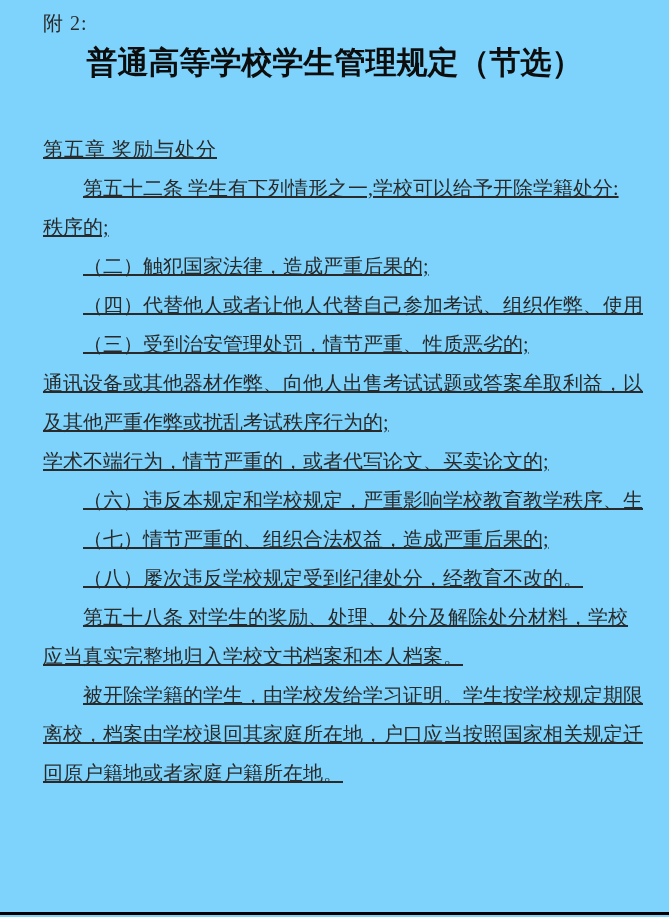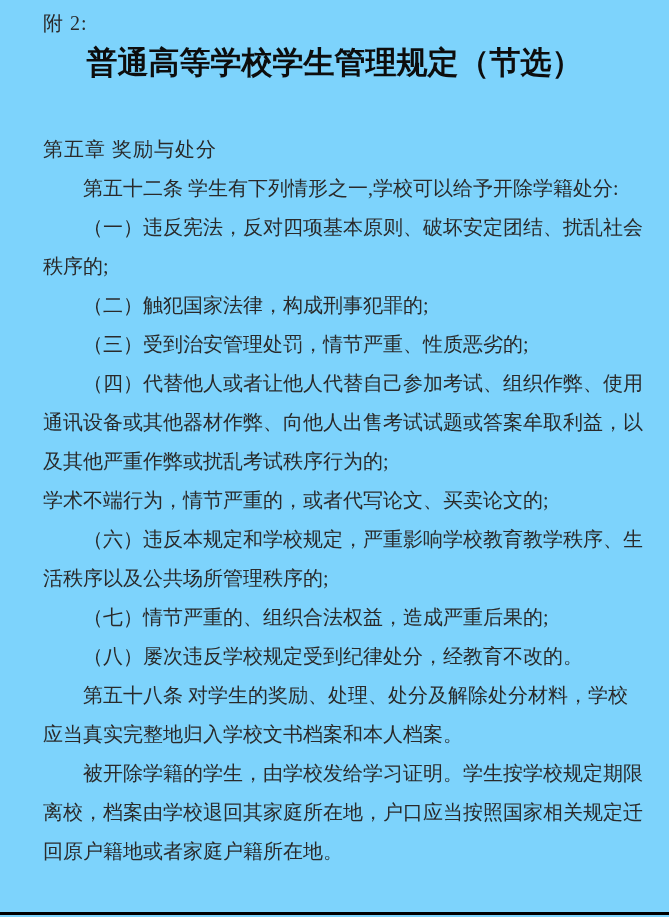--- a/index.html
+++ b/index.html
@@ -32,20 +32,21 @@
     font-size: 31px;
     line-height: 42px;
     color: #0d0d0d;
     letter-spacing: 0px;
   }
   .body {
     position: absolute;
     top: 130px;
     left: 43px;
     width: 588px;
+    text-decoration: underline;
   }
   .line {
     height: 39px;
     line-height: 39px;
     font-size: 20px;
     white-space: nowrap;
     letter-spacing: 0px;
   }
   .line.indent { padding-left: 40px; }
   .chapter { letter-spacing: 1px; }
@@ -64,30 +65,28 @@
 <div class="page">
   <div class="attachment">附 2:</div>
 
   <h1 class="title">普通高等学校学生管理规定（节选）</h1>
 
   <div class="body">
     <div class="line chapter">第五章 奖励与处分</div>
     <div>
 
     <div class="line indent">第五十二条 学生有下列情形之一,学校可以给予开除学籍处分:</div>
-        <div class="line indent">（一）违反宪法，反对四项基本原则、破坏安定团结、扰乱社会</div>
         <div class="line">秩序的;</div>
-        <div class="line indent">（二）触犯国家法律，构成刑事犯罪的;</div>
+        <div class="line indent">（二）触犯国家法律，造成严重后果的;</div>
+        <div class="line indent">（四）代替他人或者让他人代替自己参加考试、组织作弊、使用</div>
         <div class="line indent">（三）受到治安管理处罚，情节严重、性质恶劣的;</div>
-        <div class="line indent">（四）代替他人或者让他人代替自己参加考试、组织作弊、使用</div>
         <div class="line">通讯设备或其他器材作弊、向他人出售考试试题或答案牟取利益，以</div>
         <div class="line">及其他严重作弊或扰乱考试秩序行为的;</div>
         <div class="line">学术不端行为，情节严重的，或者代写论文、买卖论文的;</div>
         <div class="line indent">（六）违反本规定和学校规定，严重影响学校教育教学秩序、生</div>
-        <div class="line">活秩序以及公共场所管理秩序的;</div>
         <div class="line indent">（七）情节严重的、组织合法权益，造成严重后果的;</div>
         <div class="line indent">（八）屡次违反学校规定受到纪律处分，经教育不改的。</div>
         <div class="line indent">第五十八条 对学生的奖励、处理、处分及解除处分材料，学校</div>
         <div class="line">应当真实完整地归入学校文书档案和本人档案。</div>
         <div class="line indent">被开除学籍的学生，由学校发给学习证明。学生按学校规定期限</div>
         <div class="line">离校，档案由学校退回其家庭所在地，户口应当按照国家相关规定迁</div>
         <div class="line">回原户籍地或者家庭户籍所在地。</div>
       </div>
   </div>
 

